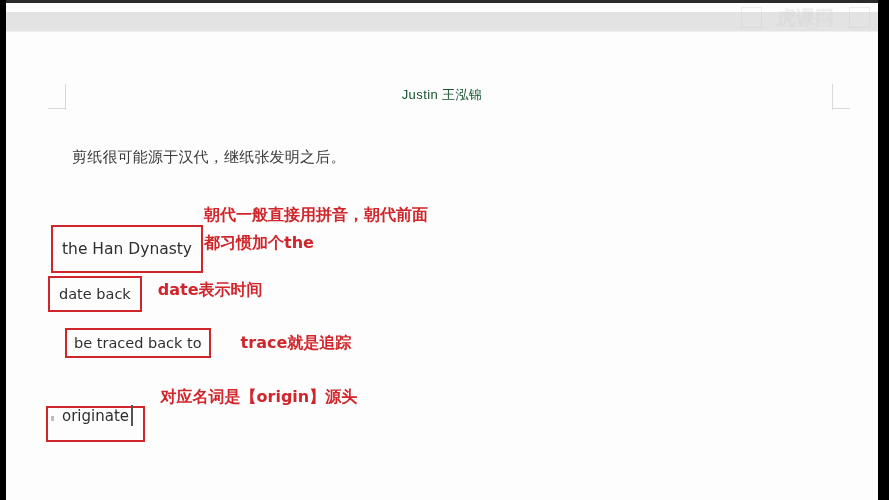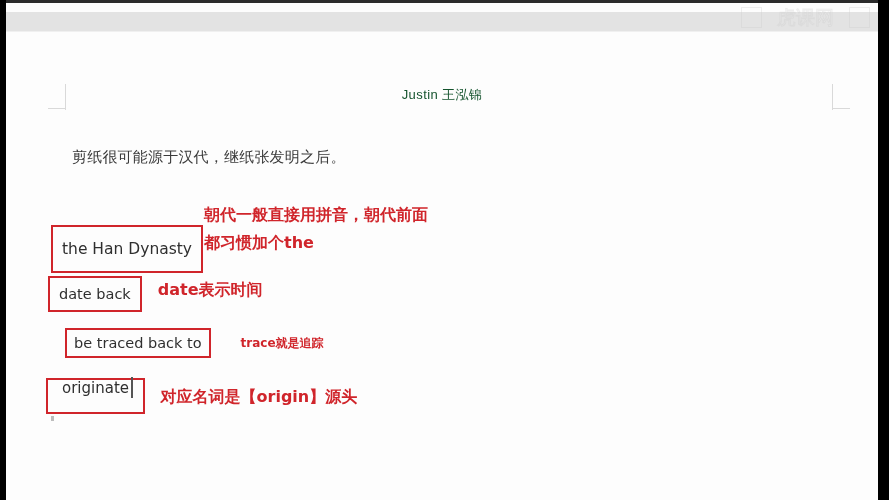--- a/index.html
+++ b/index.html
@@ -170,25 +170,25 @@
   }
 
   
   .row2        { left: 42px;  top: 276px; }
   .row2 .term-box { height: 28px; padding: 16px 9px; font-size: 14.5px; }
   .row2 .note  { margin-left: 16px; font-size: 16px; line-height: 28px; }
 
   
   .row3        { left: 59px;  top: 328px; }
   .row3 .term-box { height: 30px; padding: 0 7px; font-size: 14.5px; }
-  .row3 .note  { margin-left: 30px; font-size: 12px; line-height: 30px; }
+  .row3 .note  { margin-left: 30px; font-size: 16px; line-height: 30px; }
 
   
   .row4        { left: 40px;  top: 378px; }
-  .row4 .term-box { height: 36px; padding: 0 10px 17px 14px; font-size: 15px; }
+  .row4 .term-box { height: 36px; padding: 0 10px 17px 14px; font-size: 15px; margin-top: 28px; }
   .row4 .note  { margin-left: 16px; font-size: 16px; line-height: 38px; }
 
   
   .caret {
     display: inline-block;
     width: 1.5px;
     height: 21px;
     background: #555;
     margin-left: 2px;
     vertical-align: middle;

